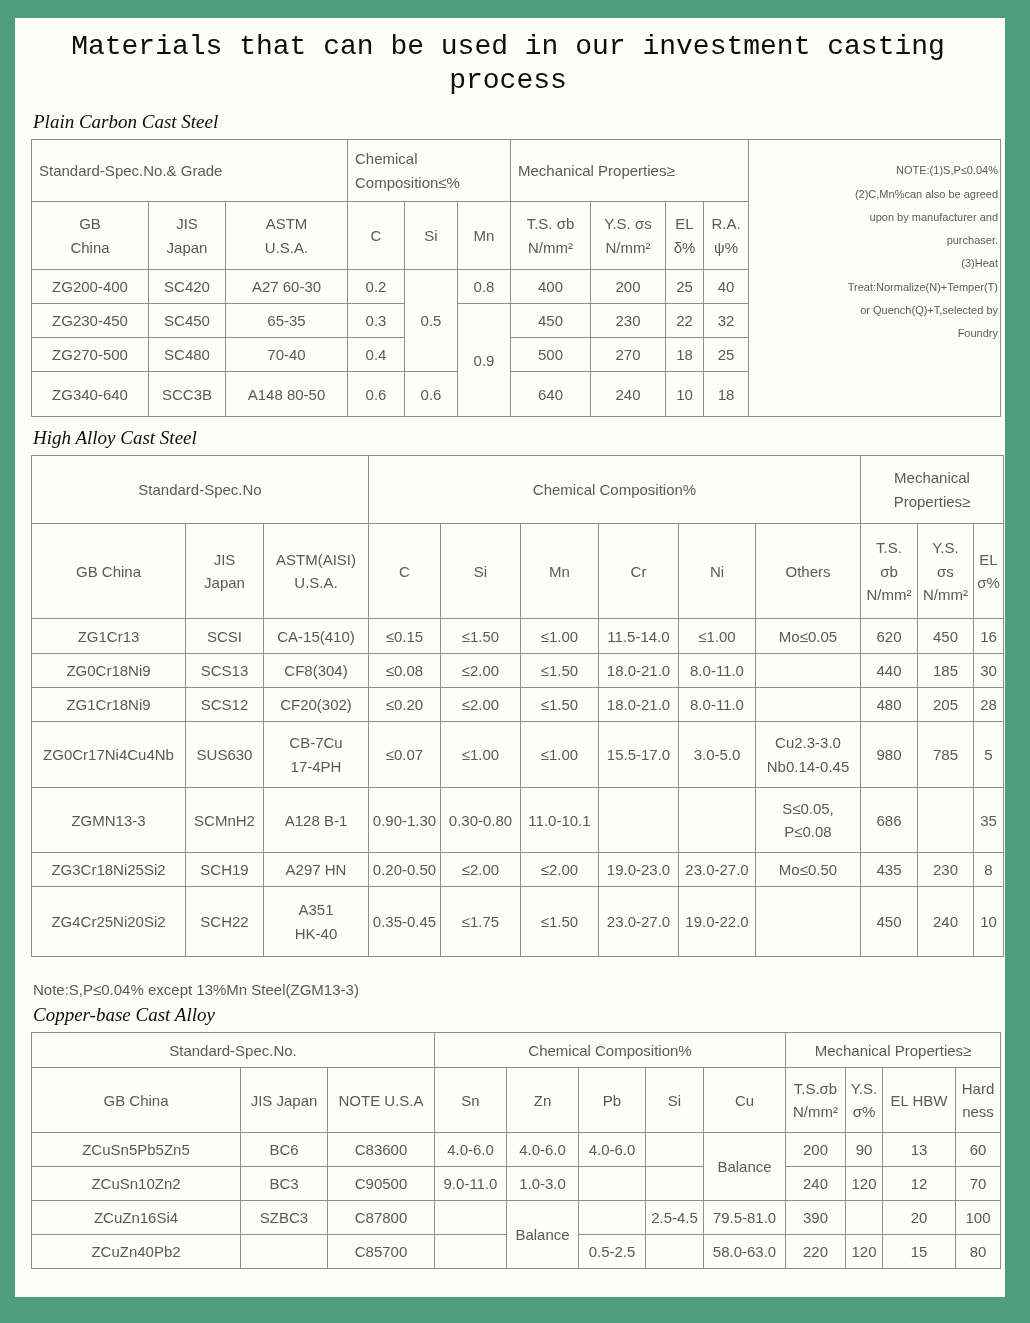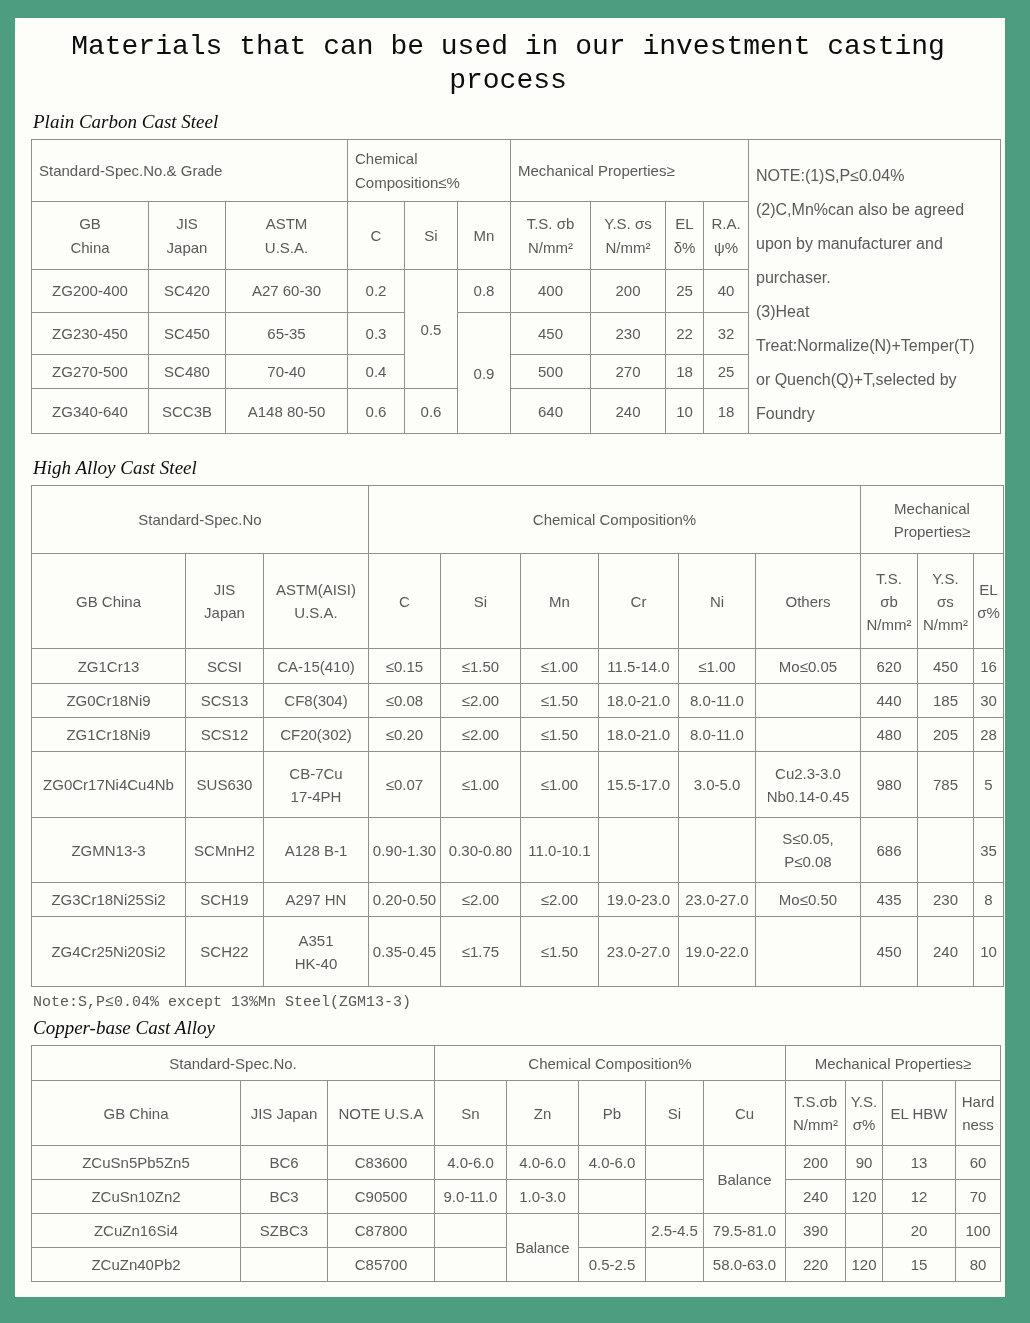--- a/index.html
+++ b/index.html
@@ -27,52 +27,51 @@
     line-height:1.2;
   }
   .section-h {
     font-family:"Liberation Serif", serif;
     font-size:19px;
     color:#0d0d0d;
     margin:0 0 6px 2px;
     line-height:22px;
     font-style:italic;
   }
-  .h2-gap { margin-top:23px; }
+  .h2-gap { margin-top:10px; }
   .h3-gap { margin-top:4px; }
   table {
     border-collapse:collapse;
     table-layout:fixed;
     border:1px solid #000000;
   }
   td {
     border:1px solid #8f8f8f;
     color:#5a5a5a;
     font-size:15px;
     text-align:center;
     vertical-align:middle;
     white-space:pre-line;
     padding:1px 2px;
     overflow:hidden;
     line-height:1.55;
   }
   .tl { text-align:left; padding-left:7px; }
   .note-cell {
-    text-align:left;
+    text-align:right;
     vertical-align:top;
     line-height:2.12;
     padding:19px 2px 3px 7px;
-    font-size:16px;
+    font-size:11px;
   }
   .note-line {
     color:#5a5a5a;
     font-size:15px;
-    margin:6px 0 4px 2px;
+    margin:23px 0 4px 2px;
     line-height:20px;
-    font-family:Liberation Mono, monospace;
   }
   .r62{height:62px} .r68{height:68px} .r34{height:34px} .r45{height:45px}
   .r95{height:95px} .r35{height:35px} .r66{height:66px} .r65{height:65px}
   .r70{height:70px}
   .tight { padding:1px 1px; }
 </style>
 </head>
 <body>
 
 <div class="sheet">

